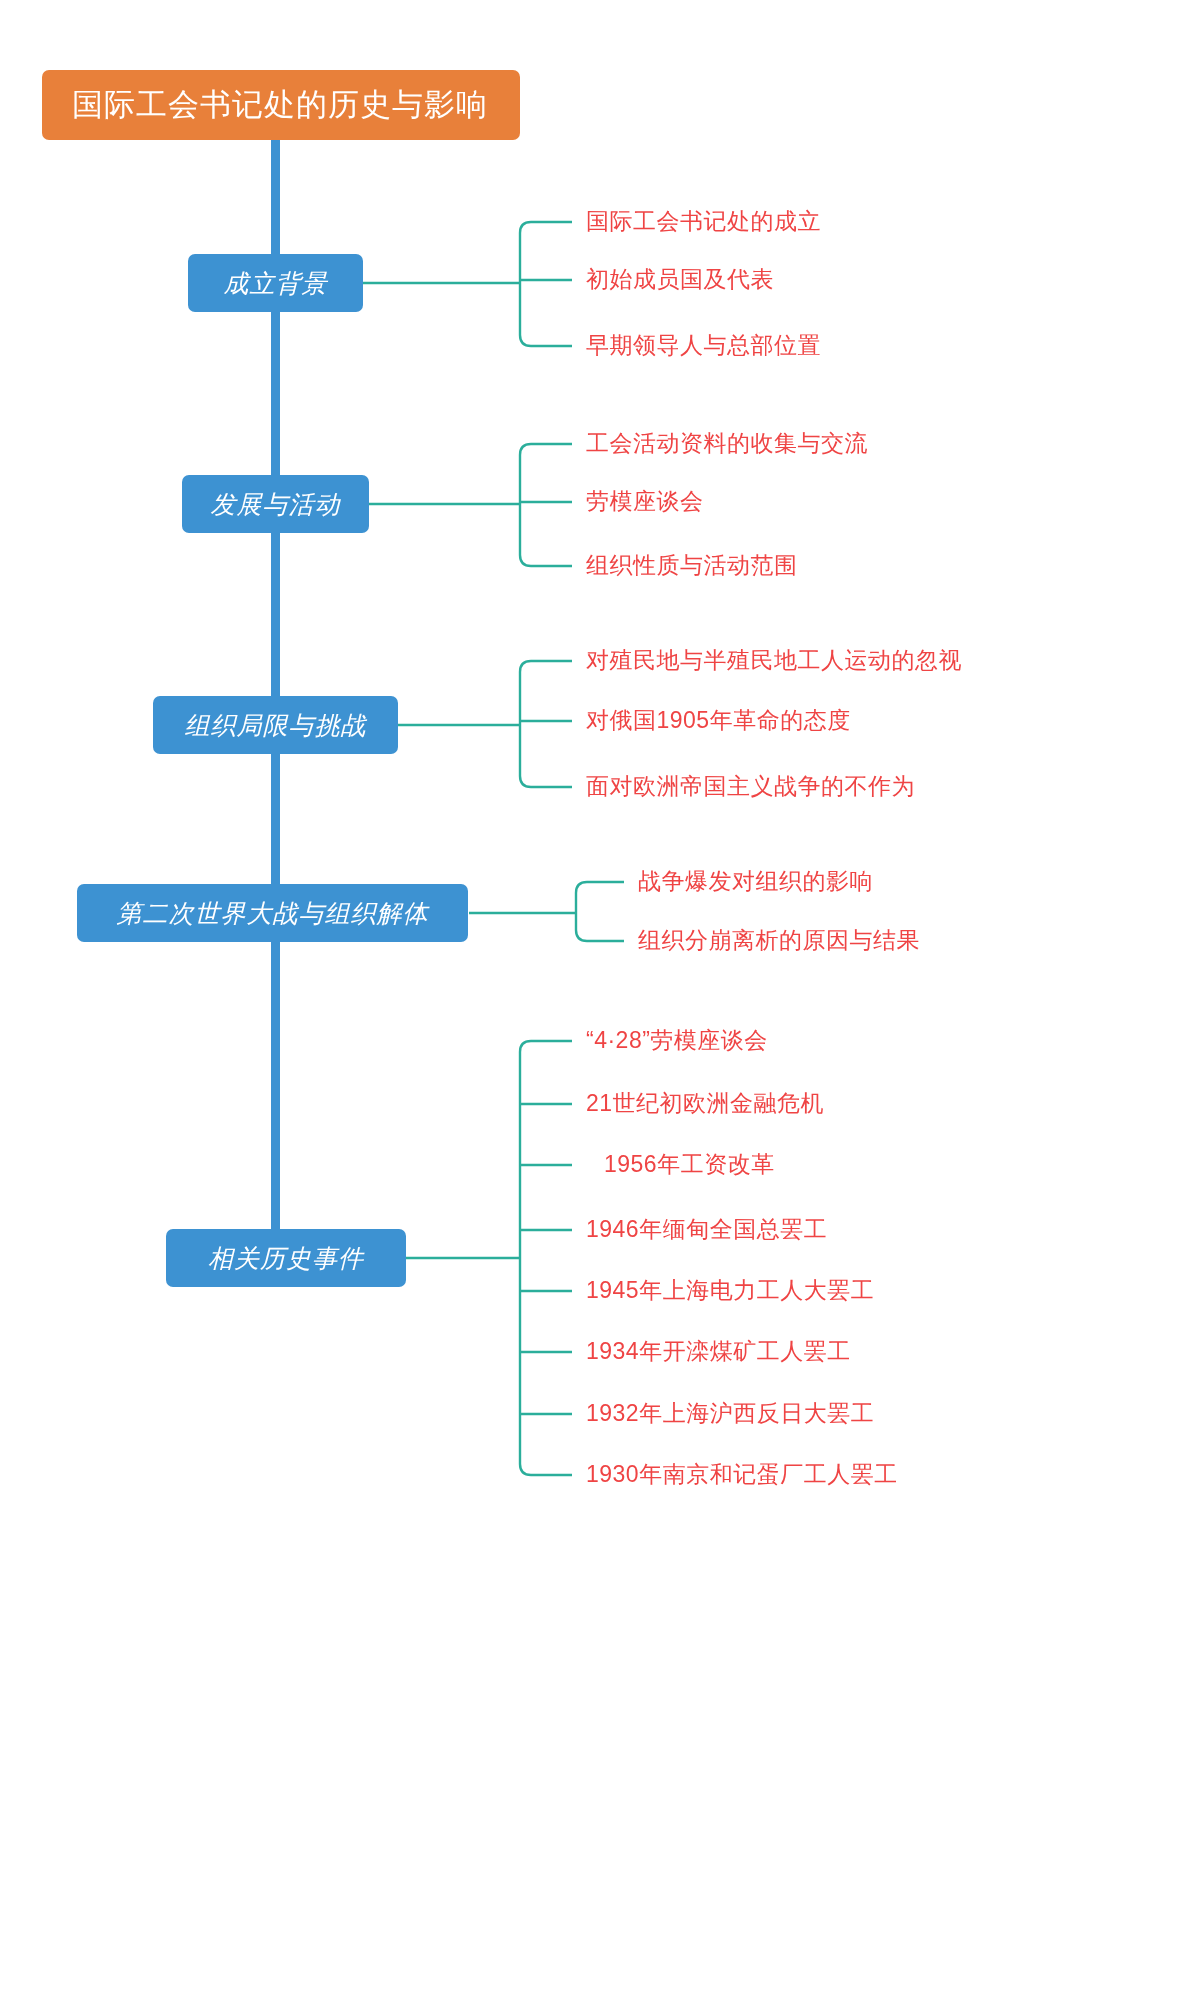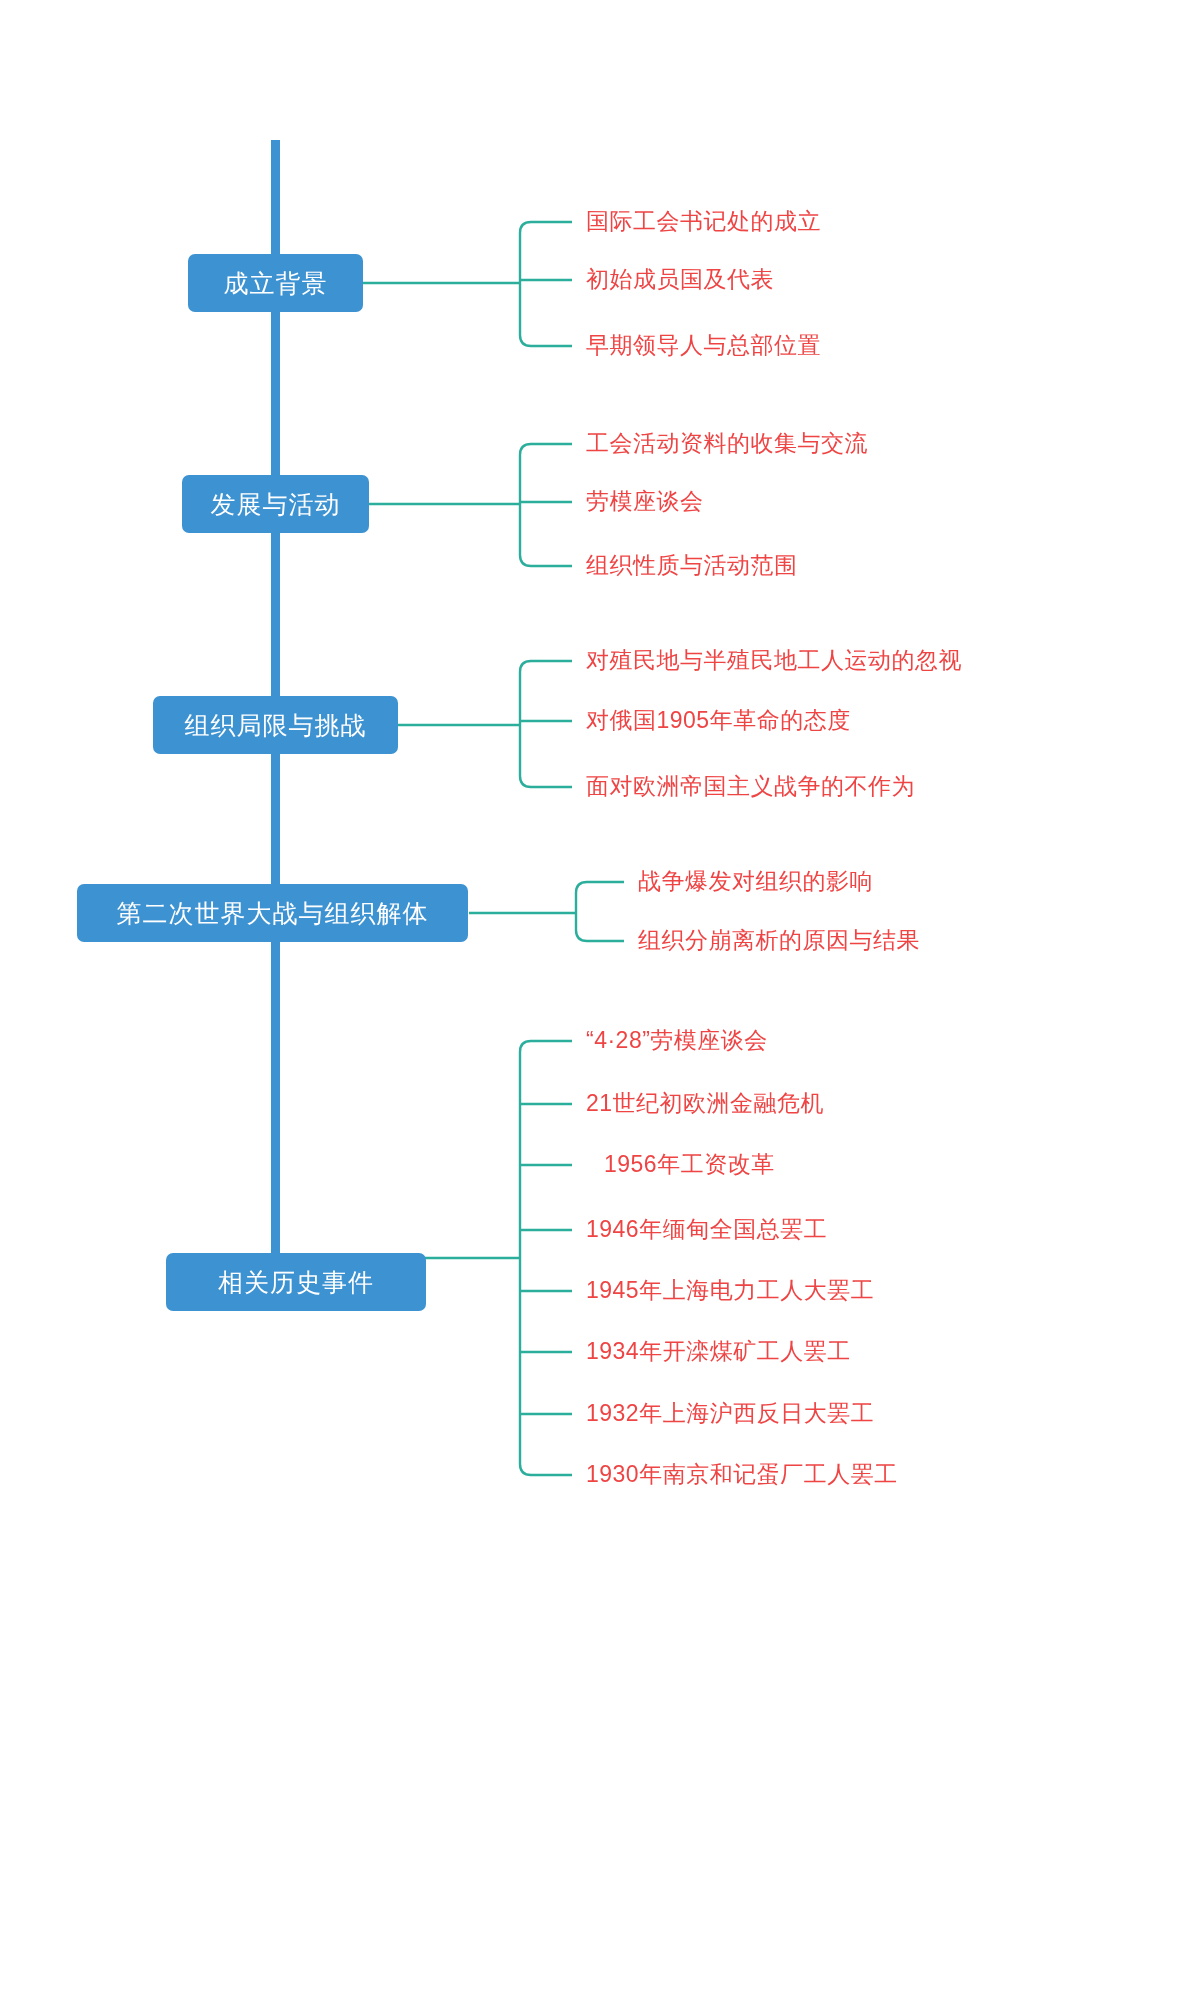--- a/index.html
+++ b/index.html
@@ -43,20 +43,21 @@
     background:#3D92D2;
     border-radius:7px;
     display:flex;align-items:center;justify-content:center;
     box-sizing:border-box;
   }
   .branch-node .label{
     color:#ffffff;
     font-size:25px;
     white-space:nowrap;
     letter-spacing:1px;
+    font-style:italic;
   }
 
   
   .leaf{
     position:absolute;
     color:#ef4444;
     font-size:23px;
     white-space:nowrap;
     line-height:1;
     letter-spacing:0.5px;
@@ -100,36 +101,39 @@
       <path d="M 520 1052 Q 520 1041 531 1041 L 572 1041"></path>
       <path d="M 520 1104 L 572 1104"></path>
       <path d="M 520 1165 L 572 1165"></path>
       <path d="M 520 1230 L 572 1230"></path>
       <path d="M 520 1291 L 572 1291"></path>
       <path d="M 520 1352 L 572 1352"></path>
       <path d="M 520 1414 L 572 1414"></path>
       <path d="M 520 1464 Q 520 1475 531 1475 L 572 1475"></path>
     </svg>
 
+  <div class="root-node">
+    <span class="label">国际工会书记处的历史与影响</span>
+  </div>
 
   <div id="nodes">
       <div class="trunk" style="top: 140px; height: 1118px;"></div>
       <div class="branch-node" style="left: 188px; top: 254px; width: 175px; height: 58px;">
         <span class="label">成立背景</span>
       </div>
       <div class="branch-node" style="left: 182px; top: 475px; width: 187px; height: 58px;">
         <span class="label">发展与活动</span>
       </div>
       <div class="branch-node" style="left: 153px; top: 696px; width: 245px; height: 58px;">
         <span class="label">组织局限与挑战</span>
       </div>
       <div class="branch-node" style="left: 77px; top: 884px; width: 391px; height: 58px;">
         <span class="label">第二次世界大战与组织解体</span>
       </div>
-      <div class="branch-node" style="left: 166px; top: 1229px; width: 260px; height: 58px; margin-top: 24px;">
+      <div class="branch-node" style="left: 166px; top: 1229px; width: 240px; height: 58px;">
         <span class="label">相关历史事件</span>
       </div>
     </div>
   <div id="leaves">
       <div class="leaf" style="left: 586px; top: 210px;">国际工会书记处的成立</div>
       <div class="leaf" style="left: 586px; top: 268px;">初始成员国及代表</div>
       <div class="leaf" style="left: 586px; top: 334px;">早期领导人与总部位置</div>
       <div class="leaf" style="left: 586px; top: 432px;">工会活动资料的收集与交流</div>
       <div class="leaf" style="left: 586px; top: 490px;">劳模座谈会</div>
       <div class="leaf" style="left: 586px; top: 554px;">组织性质与活动范围</div>

